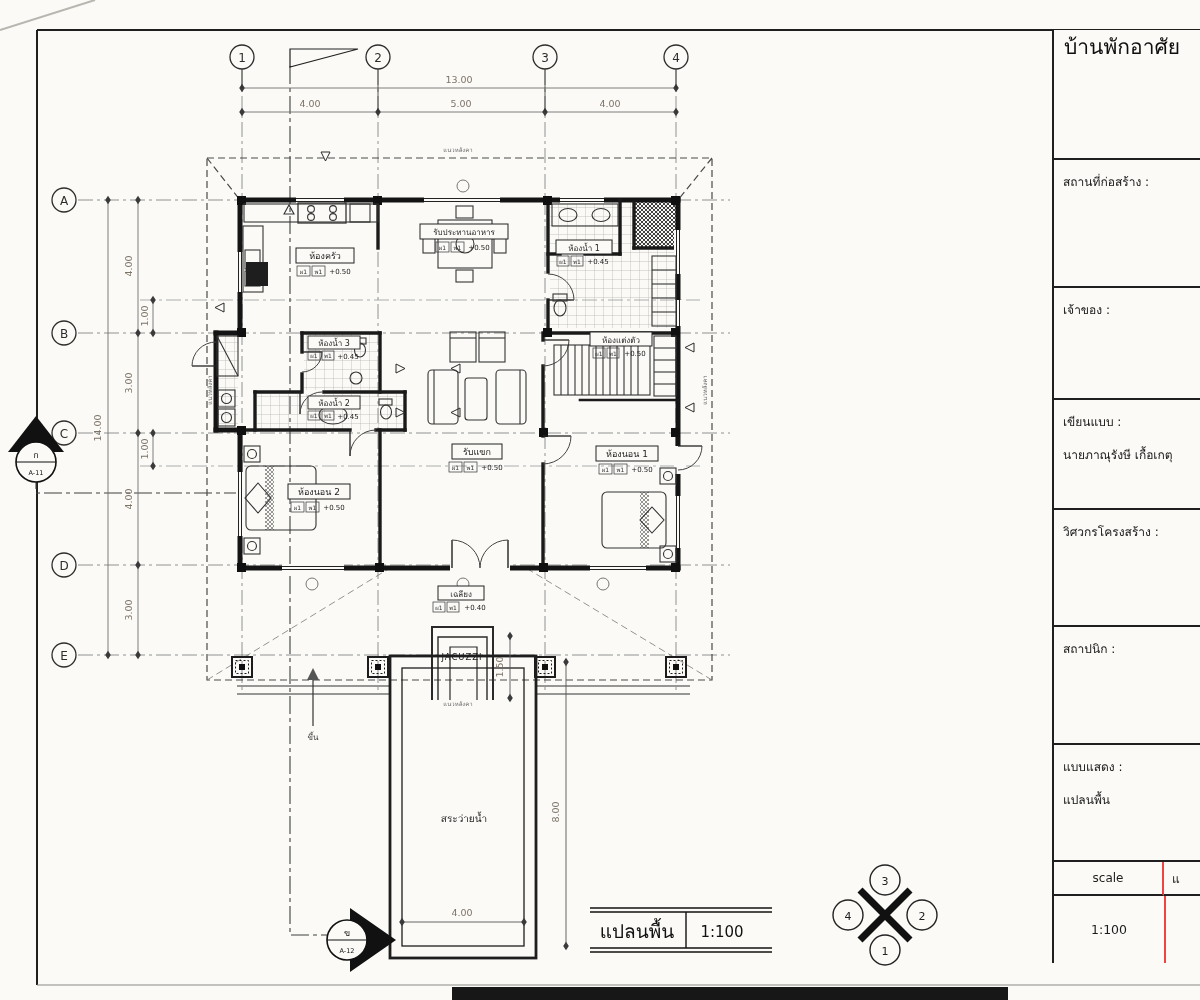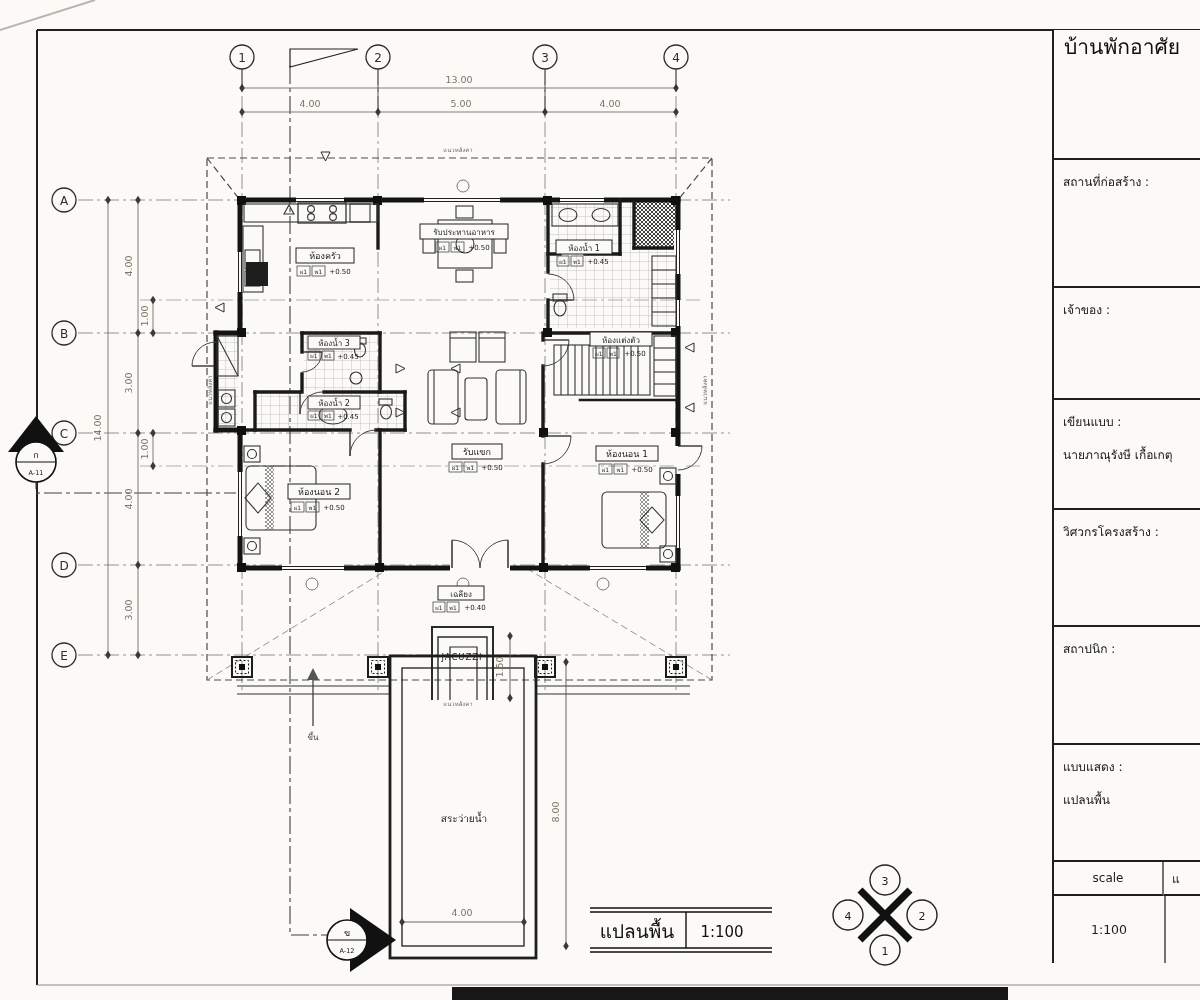--- a/index.html
+++ b/index.html
@@ -26,21 +26,21 @@
   .titleblock{position:absolute;left:1052px;top:30px;width:180px;height:933px;
               border-left:2px solid #1f1f1f;box-sizing:border-box;background:#fbfaf7;}
   .tb-row{position:absolute;left:0;width:148px;border-bottom:2px solid #1f1f1f;box-sizing:border-box;overflow:hidden;}
   .tb-label{display:block;padding:12px 0 0 9px;font-size:12px;white-space:nowrap;color:#161616;}
   .tb-value{display:block;padding:14px 0 0 9px;font-size:12px;white-space:nowrap;color:#161616;}
   .tb-project{padding:46px 0 0 10px;font-size:21px;white-space:nowrap;color:#0e0e0e;}
   .tb-table{position:absolute;left:0;top:832px;width:148px;height:101px;box-sizing:border-box;}
   .tb-th{position:absolute;top:0;height:34px;border-bottom:2px solid #1f1f1f;box-sizing:border-box;
          display:flex;align-items:center;justify-content:center;font-size:12px;}
   .tb-td{position:absolute;top:34px;height:67px;display:flex;align-items:center;justify-content:center;font-size:12.5px;}
-  .cell-l{left:0;width:110px;border-right:2px solid #737373;}
+  .cell-l{left:0;width:110px;border-right:2px solid #ef4444;}
   .cell-r{left:110px;width:38px;justify-content:flex-start;padding-left:8px;}
 </style>
 </head>
 <body>
 
 <div class="sheet">
 
 <svg width="1200" height="1000" viewBox="0 0 1200 1000">
   <defs>
     <pattern id="tile" width="9" height="9" patternUnits="userSpaceOnUse">

